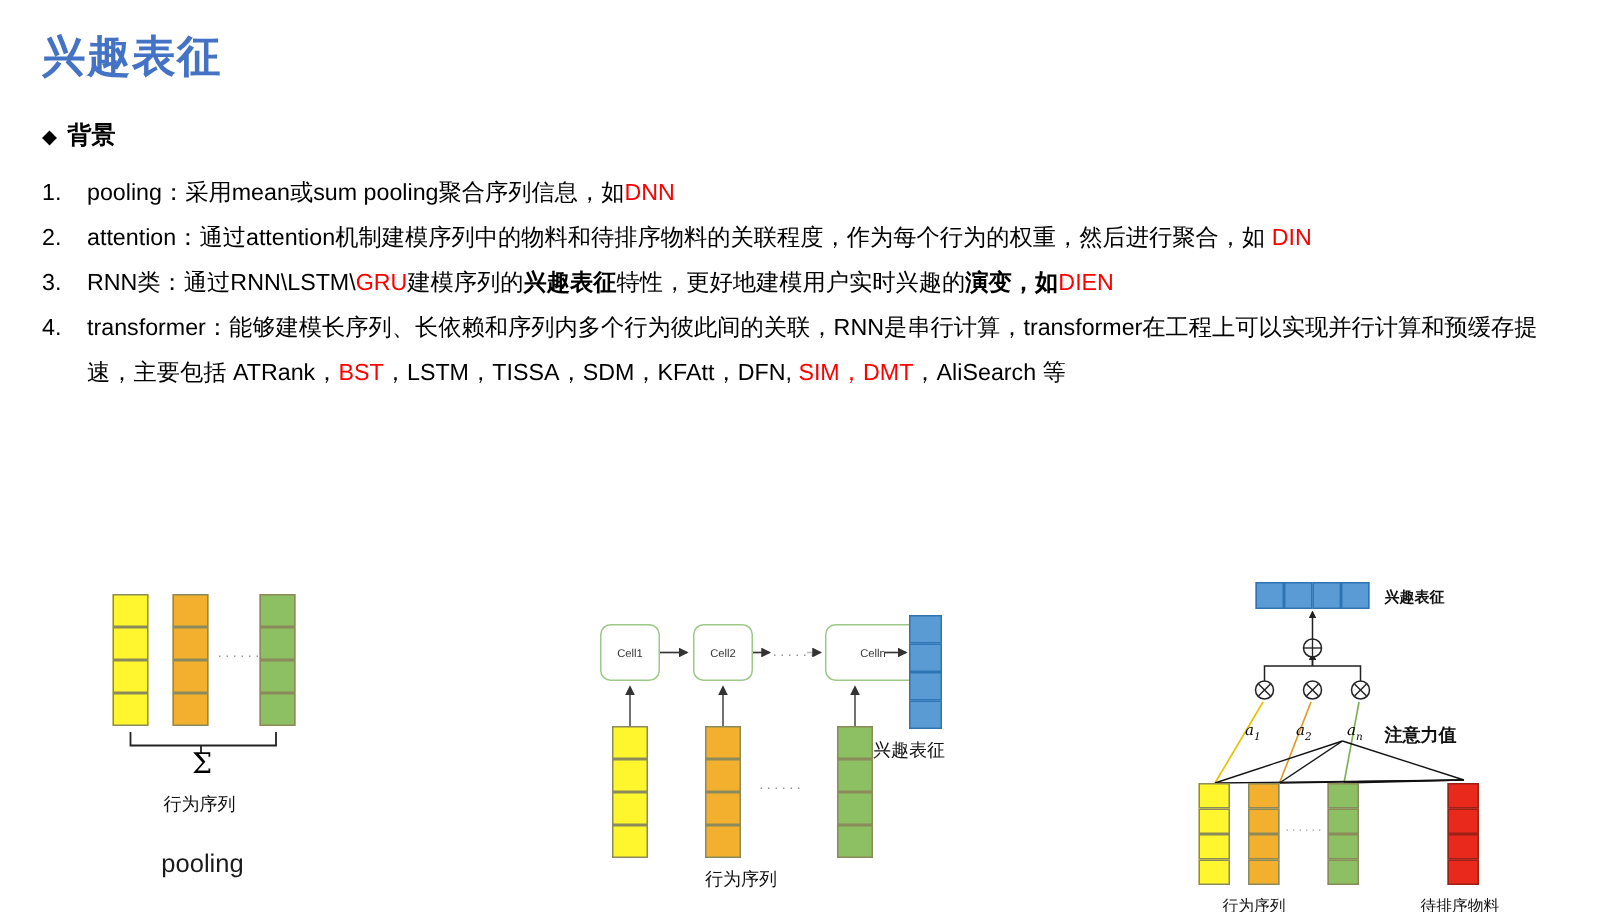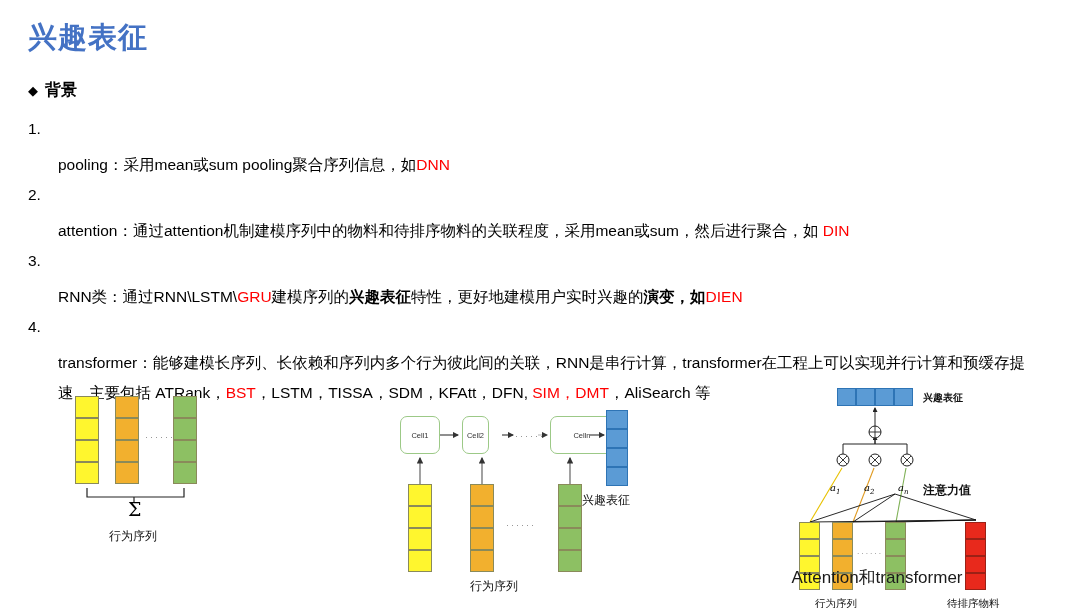--- a/index.html
+++ b/index.html
@@ -36,21 +36,21 @@
   }
   .para{margin:0;}
   .list{margin:0;padding:0;list-style:none;}
   .li{
     display:flex;align-items:flex-start;
     margin:0;
   }
   .li .num{
     width:30px;flex:0 0 30px;text-align:left;
   }
-  .li .txt{flex:1;margin-top:36px;}
+  .li .txt{flex:1;}
   .red{color:#FF0000;}
   .bold{font-weight:bold;}
 
   
   .diagrams{position:absolute;left:0;top:382px;width:1080px;height:226px;}
 
   .fig{position:absolute;}
   .fig-caption{
     position:absolute;text-align:center;
     font-size:17px;color:#1a1a1a;width:260px;
@@ -93,21 +93,21 @@
   </div>
 
   <div class="body-block">
     <ul class="list" id="numbered-list">
         <li class="li">
           <span class="num">1.</span>
           <span class="txt"><span>pooling：采用mean或sum pooling聚合序列信息，如</span><span class="red">DNN</span></span>
         </li>
         <li class="li">
           <span class="num">2.</span>
-          <span class="txt"><span>attention：通过attention机制建模序列中的物料和待排序物料的关联程度，采用mean或sum，然后进行聚合，如 </span><span class="red">DIN</span></span>
+          <span class="txt"><span>attention：通过attention机制建模序列中的物料和待排序物料的关联程度，作为每个行为的权重，然后进行聚合，如 </span><span class="red">DIN</span></span>
         </li>
         <li class="li">
           <span class="num">3.</span>
           <span class="txt"><span>RNN类：通过RNN\LSTM\</span><span class="red">GRU</span><span>建模序列的</span><span class="bold">兴趣表征</span><span>特性，更好地建模用户实时兴趣的</span><span class="bold">演变，如</span><span class="red">DIEN</span></span>
         </li>
         <li class="li">
           <span class="num">4.</span>
           <span class="txt"><span>transformer：能够建模长序列、长依赖和序列内多个行为彼此间的关联，RNN是串行计算，transformer在工程上可以实现并行计算和预缓存提速，主要包括 ATRank，</span><span class="red">BST</span><span>，LSTM，TISSA，SDM，KFAtt，DFN, </span><span class="red">SIM，DMT</span><span>，AliSearch  等</span></span>
         </li>
       </ul>
@@ -140,28 +140,29 @@
         <div class="cell" style="width:24px;height:22px;background:#8DC063;"></div>
       </div>
 
       <svg width="200" height="226">
         <path d="M27,106 L27,115 L74,115 L74,120 L74,115 L124,115 L124,106" fill="none" stroke="#222" stroke-width="1.2"></path>
       </svg>
 
       <div class="sigma" style="left:68px;top:116px;">Σ</div>
       <div class="cn-lbl big" style="left:49px;top:146px;font-weight:normal;font-size:12px;">行为序列</div>
 
+      <div class="fig-caption" style="left:-55px;top:184px;">pooling</div>
     </div>
 
     <div class="fig" style="left:392px;top:16px;width:260px;height:226px;">
 
       <div class="rcell" style="left:8px;top:18px;width:40px;height:38px;">
         <span>Cell1</span>
       </div>
-      <div class="rcell" style="left:70px;top:18px;width:27px;height:38px;">
+      <div class="rcell" style="left:70px;top:18px;width:40px;height:38px;">
         <span>Cell2</span>
       </div>
       <div class="rcell" style="left:158px;top:18px;width:64px;height:38px;">
         <span>Celln</span>
       </div>
       <div class="dots" style="left:123px;top:33px;">······</div>
 
       <svg width="260" height="226">
         <defs>
           <marker id="ah" markerWidth="6" markerHeight="6" refX="5" refY="3" orient="auto">
@@ -295,17 +296,16 @@
       <div class="col" style="left:190px;top:140px;">
         <div class="cell red" style="width:21px;height:17px;background:#E8291C;"></div>
         <div class="cell red" style="width:21px;height:17px;background:#E8291C;"></div>
         <div class="cell red" style="width:21px;height:17px;background:#E8291C;"></div>
         <div class="cell red" style="width:21px;height:17px;background:#E8291C;"></div>
       </div>
 
       <div class="cn-lbl" style="left:40px;top:215px;font-size:10.5px;font-weight:normal;">行为序列</div>
       <div class="cn-lbl" style="left:172px;top:215px;font-size:10.5px;font-weight:normal;">待排序物料</div>
 
-      <div class="fig-caption" style="left:-28px;top:184px;">Attention和transformer</div>
     </div>
 
   </div>
 </div>
 
 </body></html>

